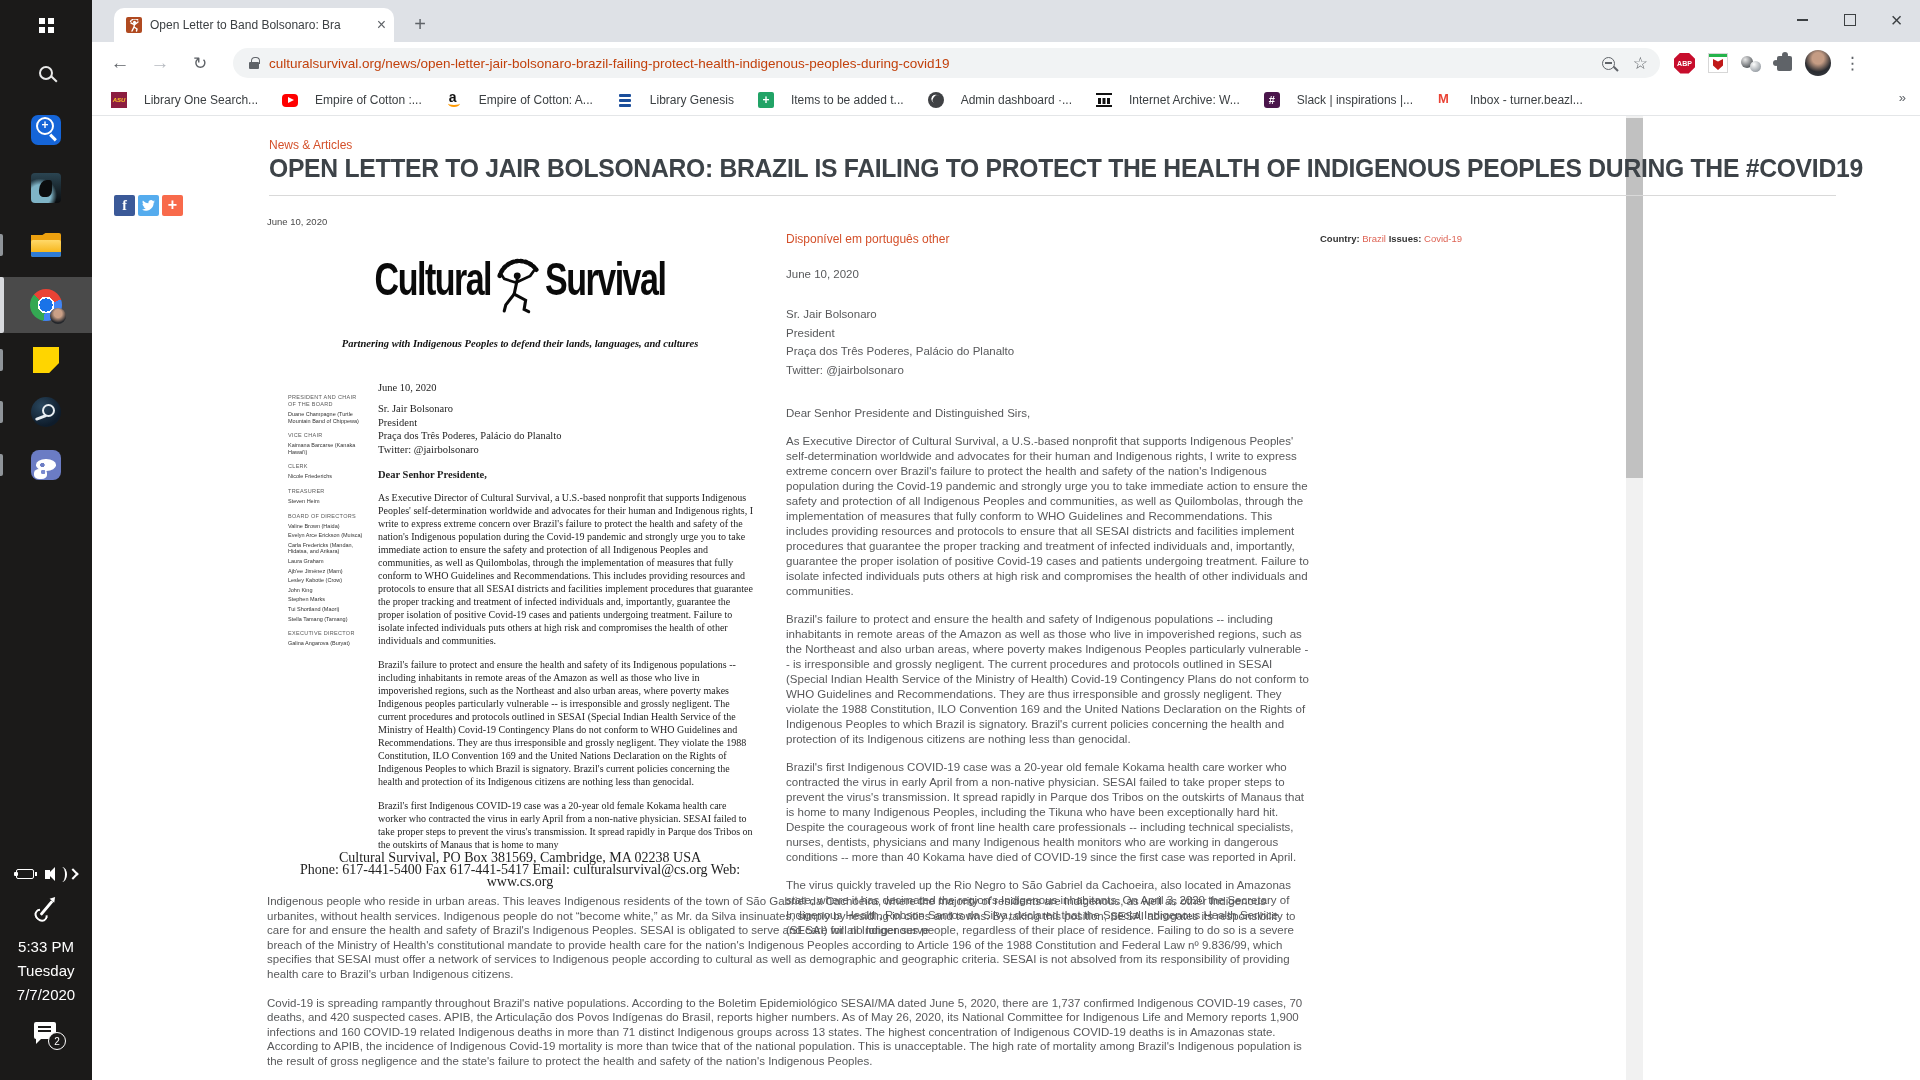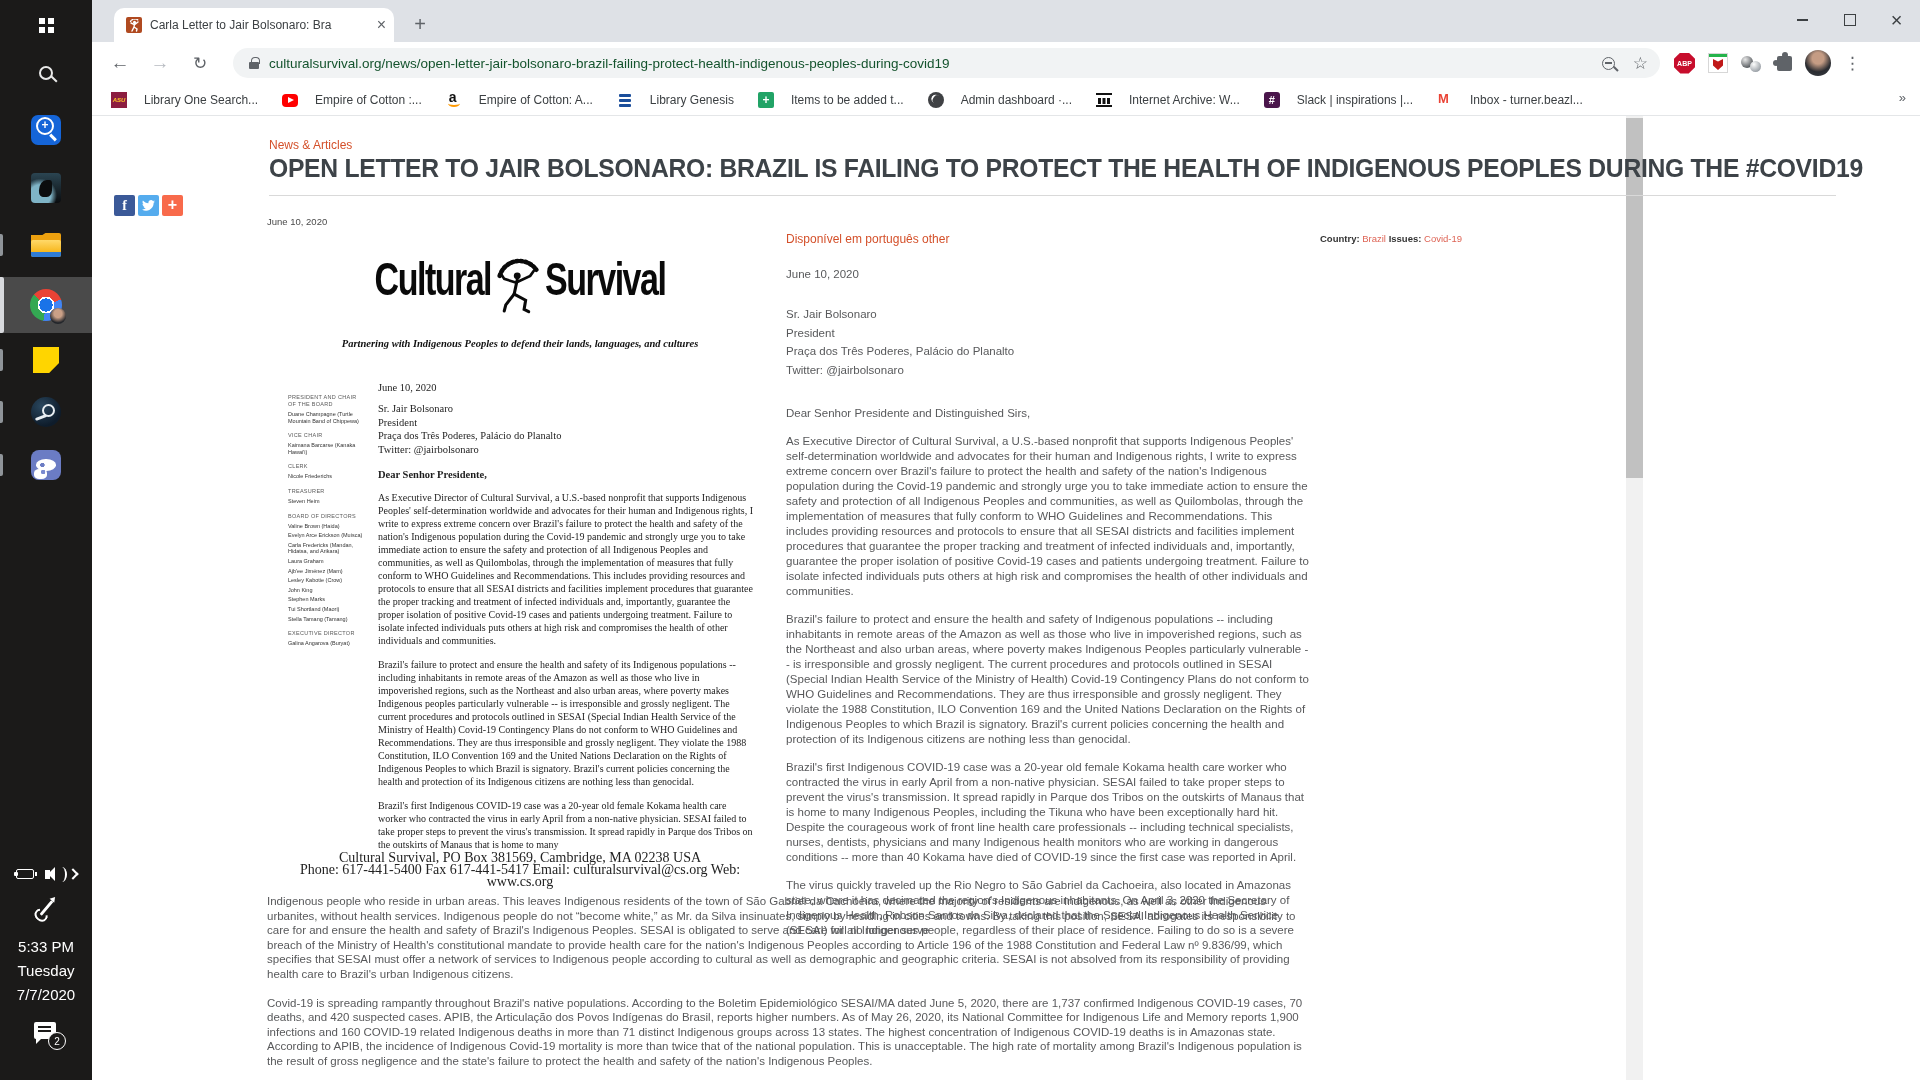--- a/index.html
+++ b/index.html
@@ -120,21 +120,21 @@
   #toolbar { position:absolute; left:0; top:42px; width:1828px; height:42px; background:#fff; }
   .nav-btn { position:absolute; top:6px; width:30px; height:30px; display:flex; align-items:center;
     justify-content:center; font-size:19px; color:#5f6368; cursor:pointer; border-radius:50%; }
   #btn-back{left:13px} #btn-fwd{left:53px; color:#b6bac0} #btn-reload{left:93px; font-size:17px}
   #urlbar { position:absolute; left:141px; top:6px; width:1427px; height:30px; background:#f1f3f4;
     border-radius:15px; display:flex; align-items:center; padding:0 12px; cursor:text; }
   .ic-lock { width:10px; height:7px; background:#5f6368; border-radius:1px; position:relative;
     margin:4px 10px 0 4px; flex:0 0 10px; }
   .ic-lock::before { content:""; position:absolute; top:-5px; left:1.5px; width:7px; height:6px;
     border:1.5px solid #5f6368; border-bottom:none; border-radius:4px 4px 0 0; }
-  #url-text { font-size:13.5px; color:#14532d; white-space:nowrap; flex:1 1 auto; overflow:hidden; }
+  #url-text { font-size:13.5px; color:#c2410c; white-space:nowrap; flex:1 1 auto; overflow:hidden; }
   .ic-zoomout { width:13px; height:13px; border:1.6px solid #5f6368; border-radius:50%;
     position:relative; margin-right:18px; flex:0 0 13px; }
   .ic-zoomout::before { content:""; position:absolute; left:2px; right:2px; top:4.5px; height:1.6px;
     background:#5f6368; }
   .ic-zoomout::after { content:""; position:absolute; width:6px; height:1.6px; background:#5f6368;
     transform:rotate(45deg); right:-5px; bottom:-1px; }
   .ic-star { font-size:17px; color:#5f6368; line-height:1; }
   #ext-row { position:absolute; left:1582px; top:6px; height:30px; display:flex; align-items:center; gap:13px; }
   .ic-abp { width:21px; height:21px; background:#c70d2c; color:#fff; font-size:7px; font-weight:bold;
     display:flex; align-items:center; justify-content:center;
@@ -313,21 +313,21 @@
     <div id="tab">
       <span class="cs-favicon">
         <svg width="11" height="13" viewBox="0 0 11 13">
             <g stroke="#fff" stroke-width="1.4" fill="none" stroke-linecap="round">
           <circle cx="5.5" cy="3.2" r="1.5" fill="#fff" stroke="none"></circle>
           <path d="M5.5 4.8 L5 8 M5 8 L3 12 M5 8 L8 10 L7.5 12 M5.5 5.6 L2 4 M5.5 5.6 L9 3"></path>
           <path d="M1.5 2.5 A5 5 0 0 1 9.5 1.5" stroke-dasharray="1 1.3"></path>
             </g>
           </svg>
       </span>
-      <span id="tab-title">Carla Letter to Jair Bolsonaro: Bra</span>
+      <span id="tab-title">Open Letter to Band Bolsonaro: Bra</span>
       <span class="tab-close"></span>
     </div>
     <div id="newtab">+</div>
     <div id="win-controls">
       <div class="wc wc-min"></div>
       <div class="wc wc-max"></div>
       <div class="wc wc-close"></div>
     </div>
   </div>
 

